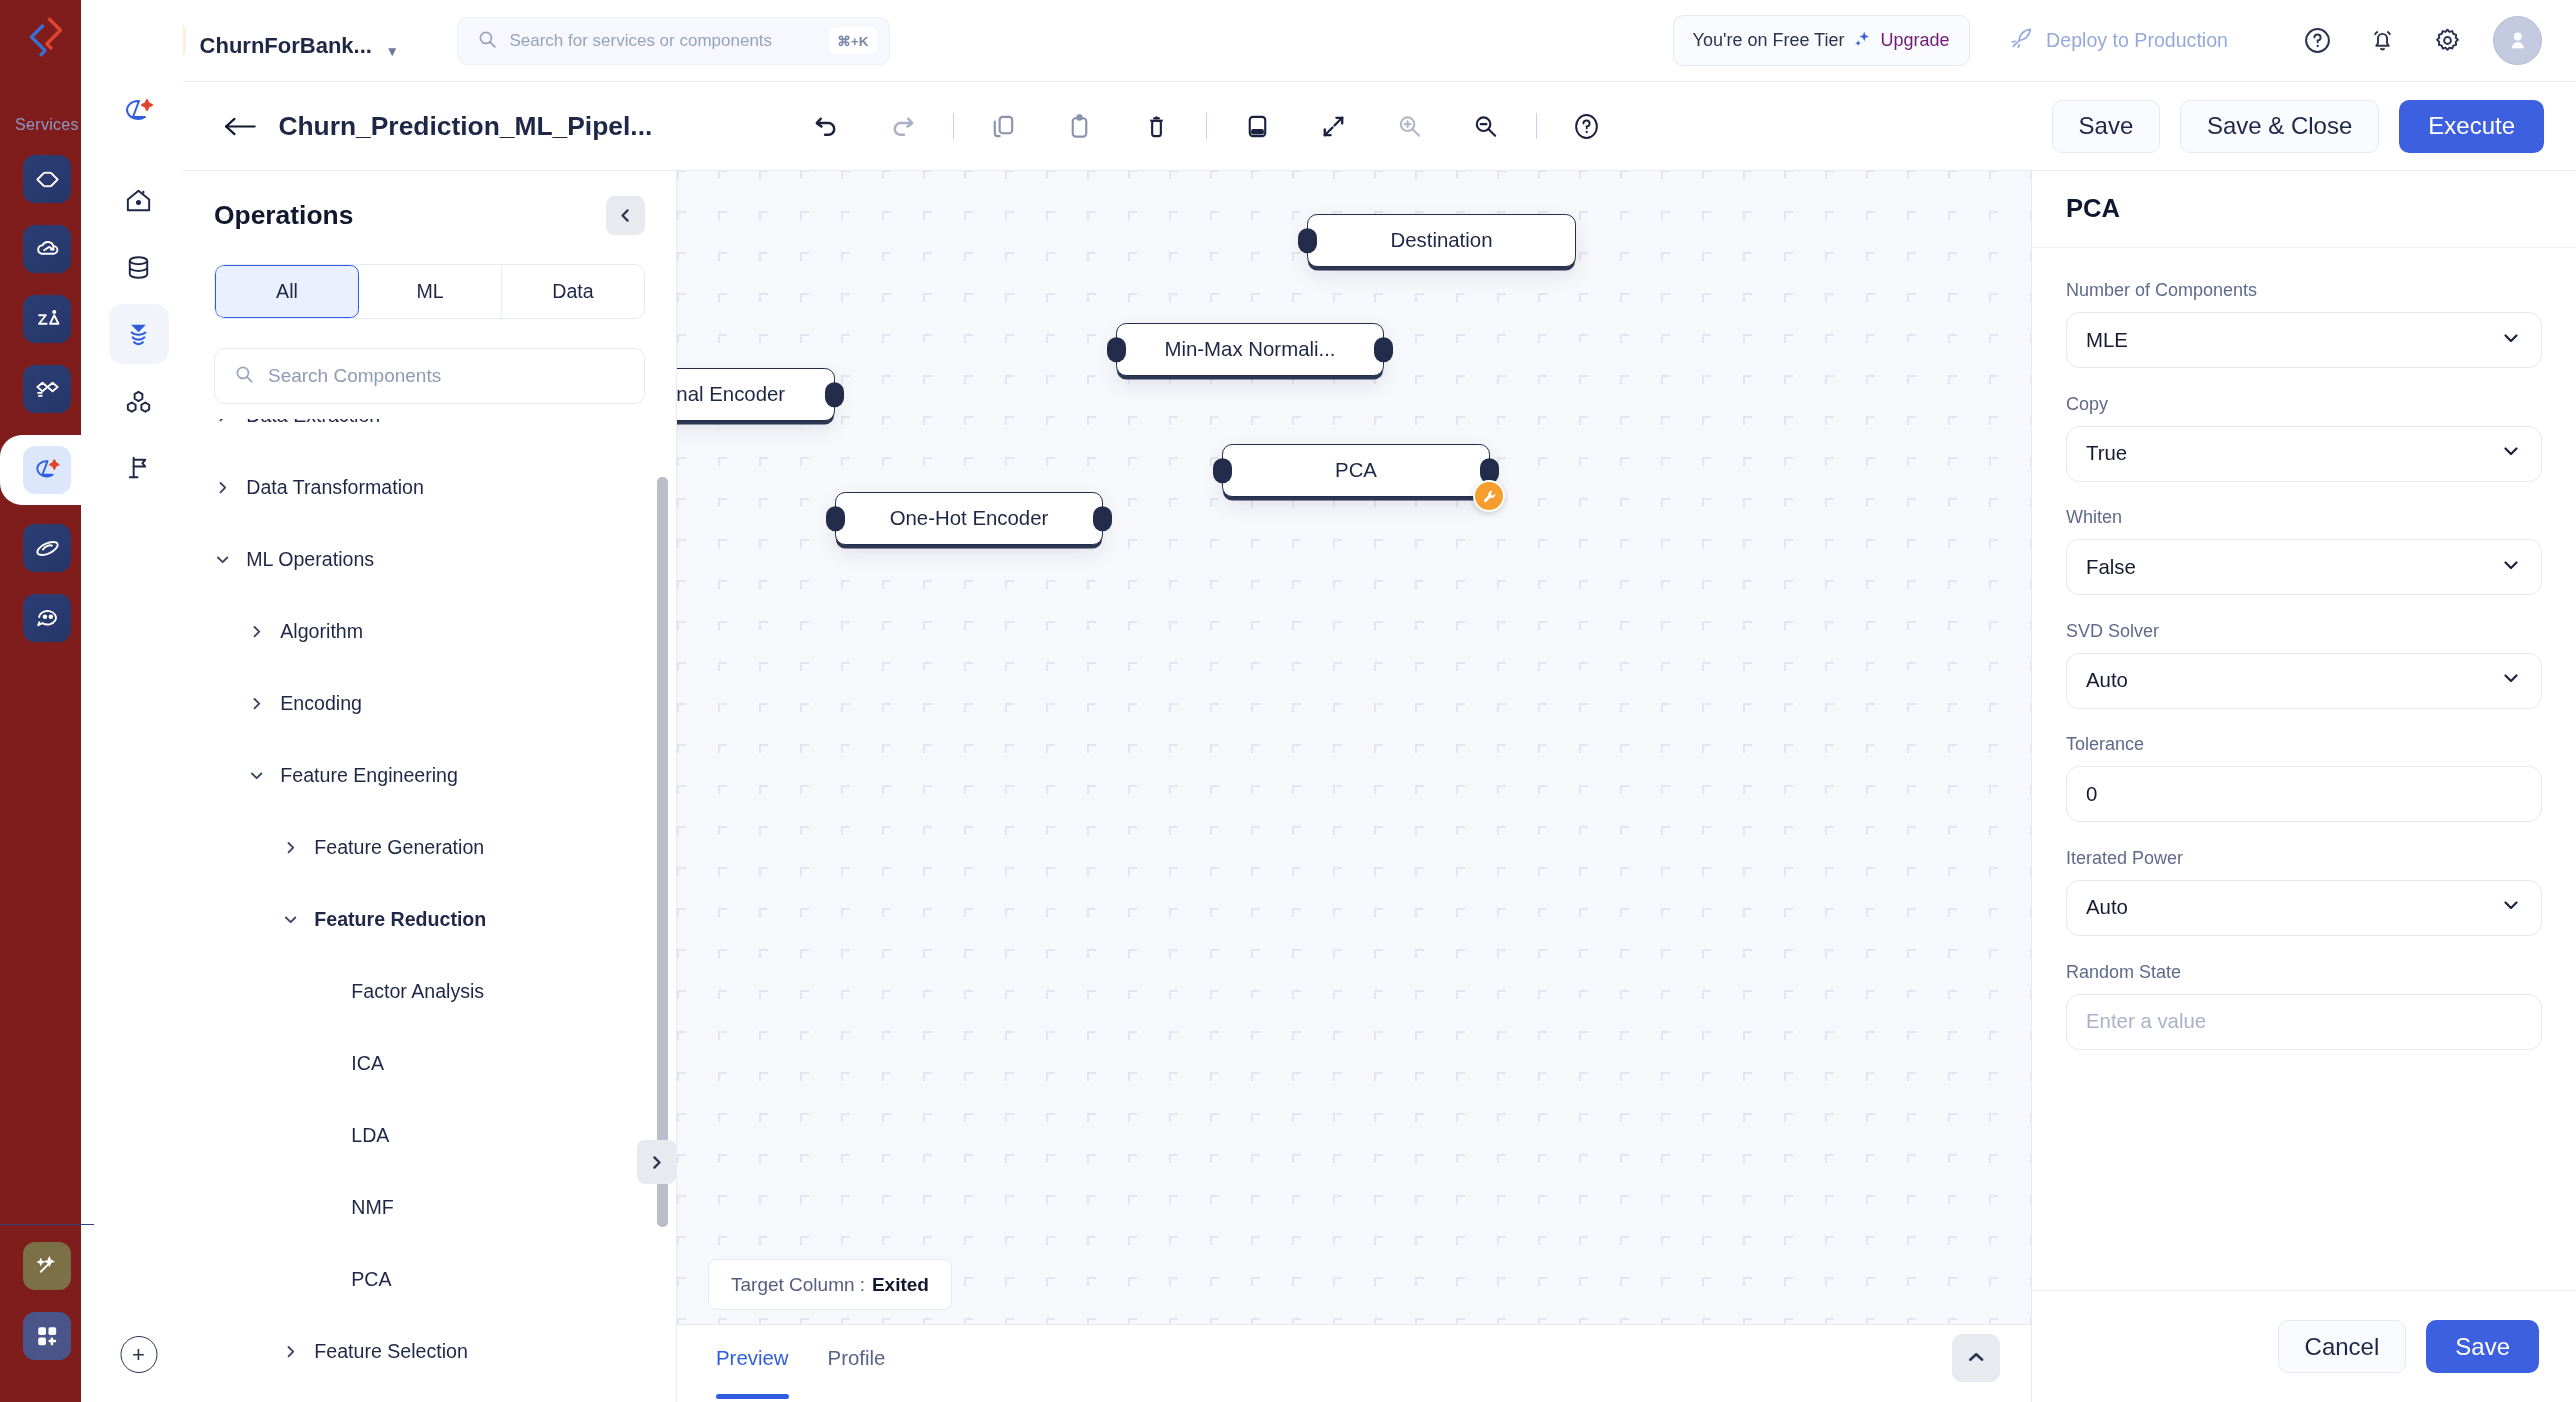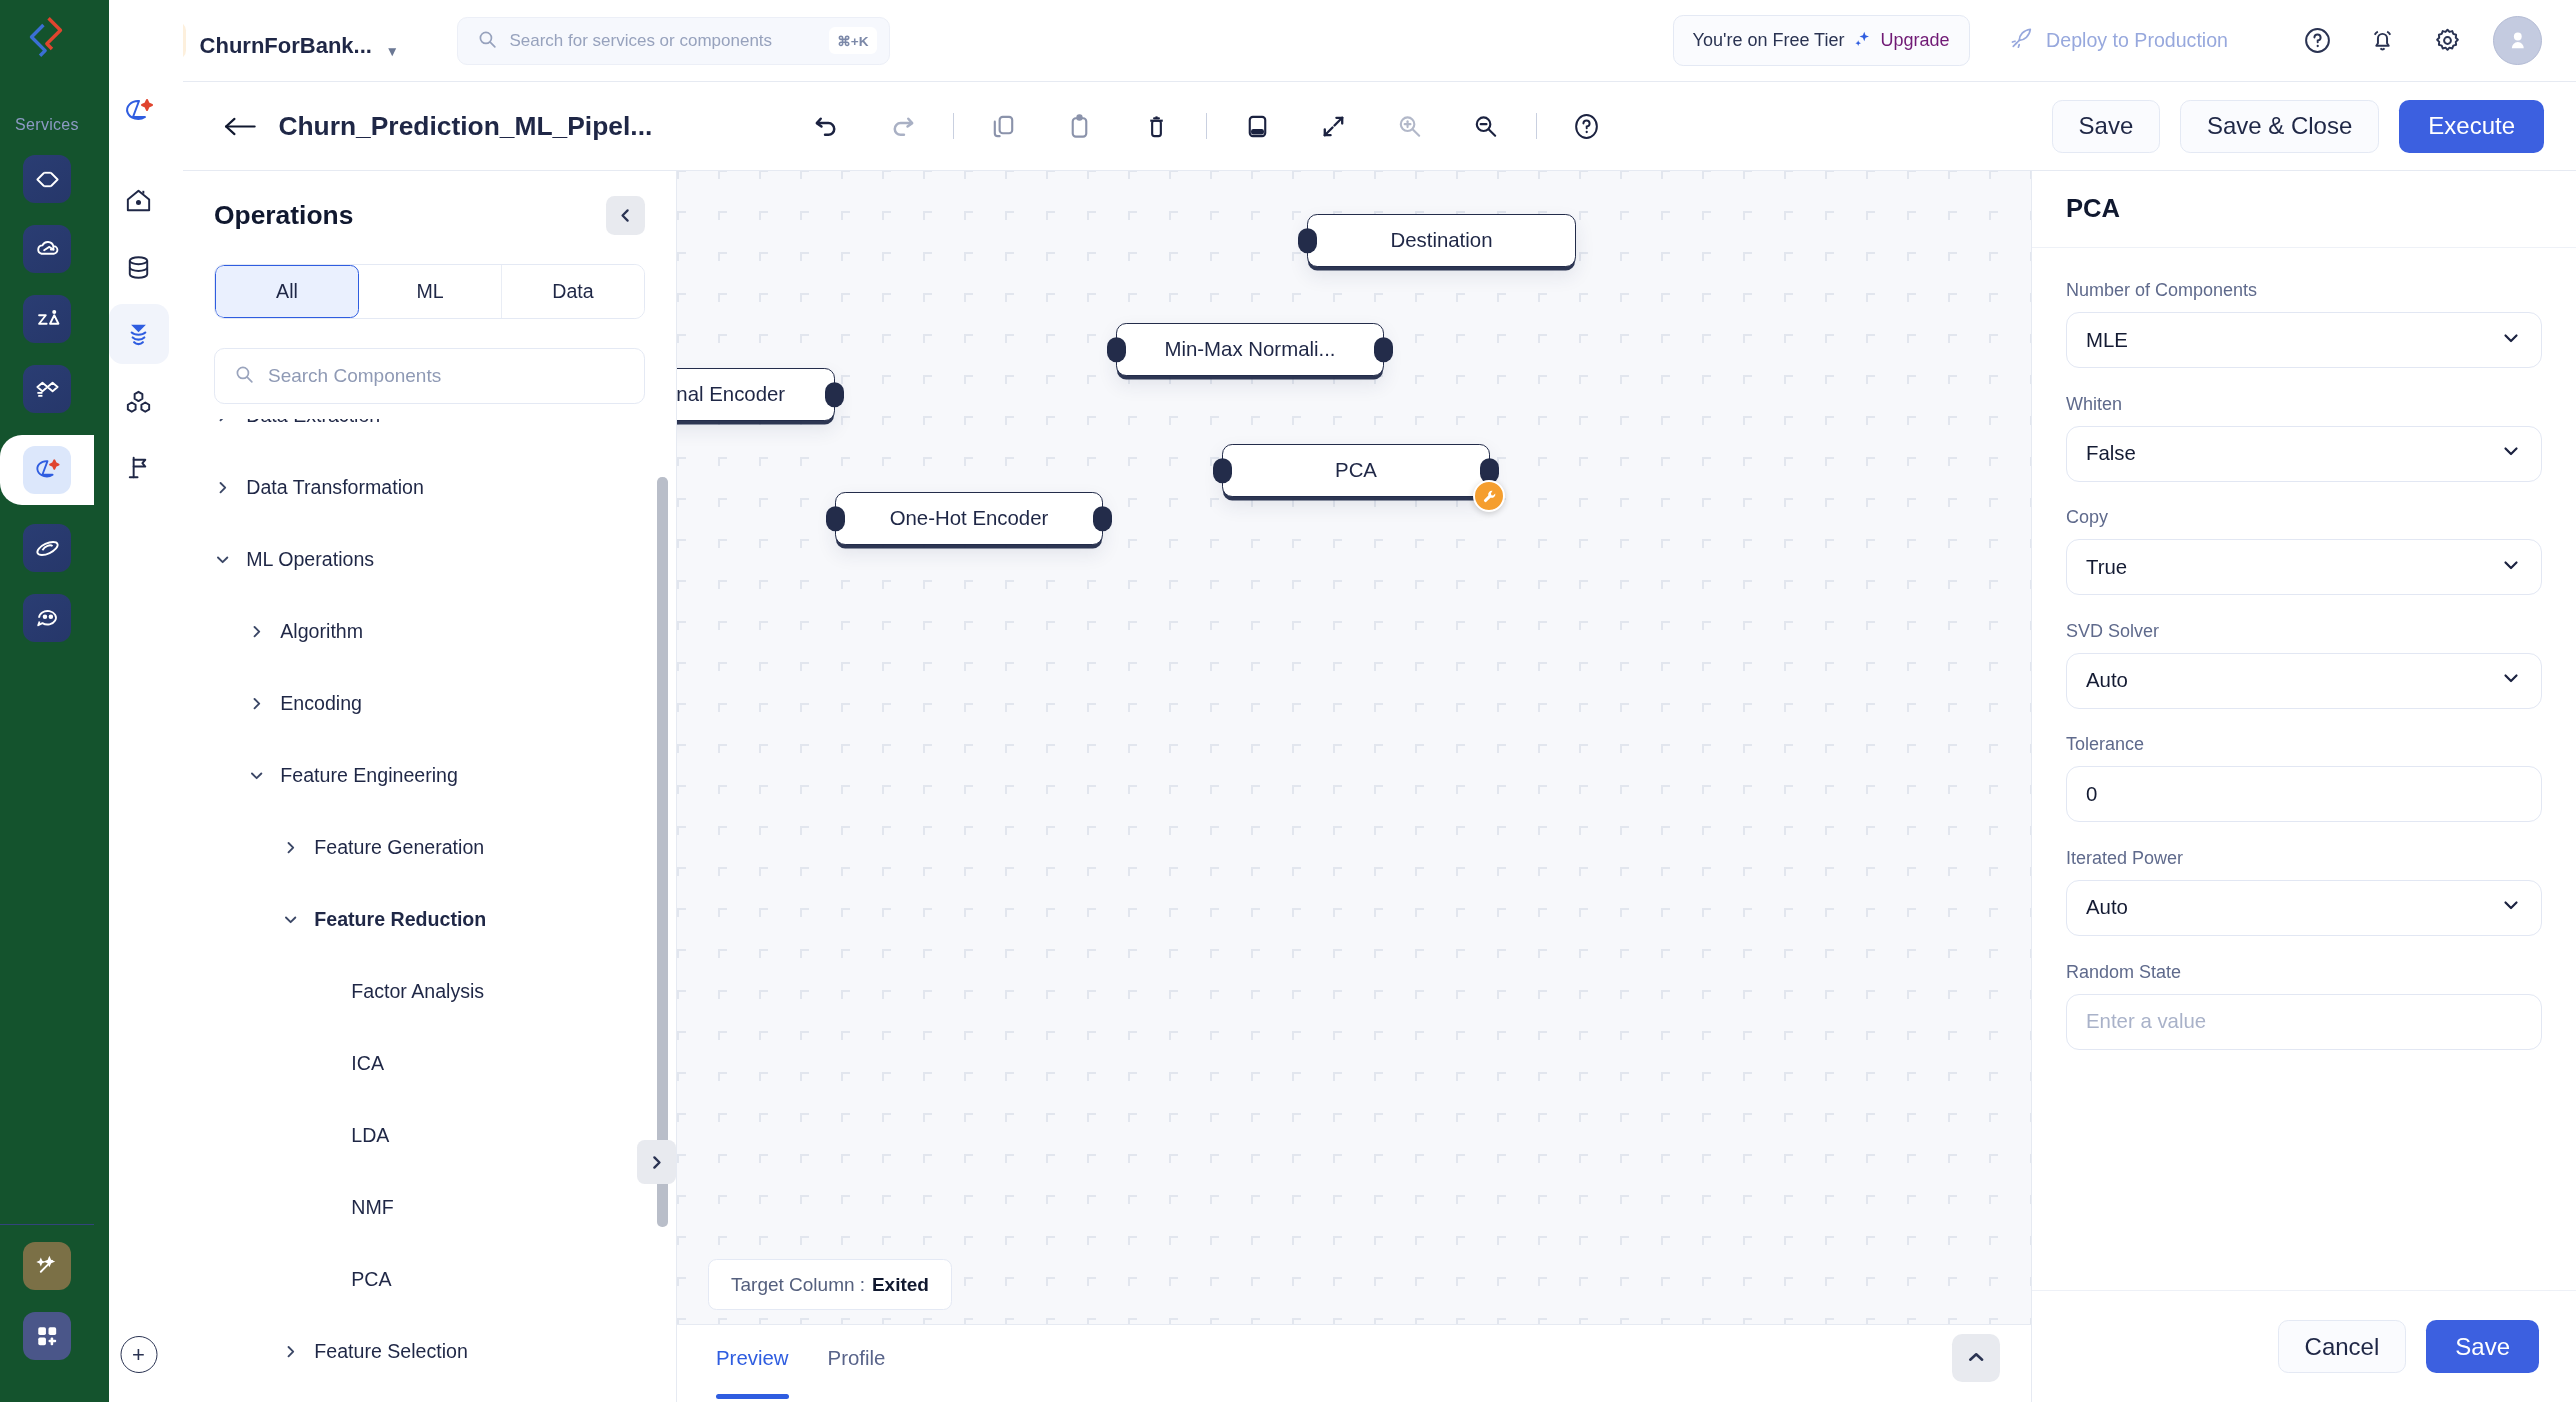--- a/index.html
+++ b/index.html
@@ -9,22 +9,22 @@
     font-family: "Liberation Sans", sans-serif;
     background: #ffffff;
     overflow: hidden;
     -webkit-font-smoothing: antialiased;
   }
   .app { position: relative; width: 2576px; height: 1402px; }
 
   
   .rail {
     position: absolute; left: 0; top: 0;
-    width: 109px; height: 1402px;
-    background: #14532d;
+    width: 81px; height: 1402px;
+    background: #7f1d1d;
     z-index: 30;
   }
   .rail-logo {
     position: absolute; left: 19px; top: 10.2px;
     width: 53px; height: 53px;
     display: flex; align-items: center; justify-content: center;
   }
   .rail-services-label {
     position: absolute; top: 116px; left: 0; width: 94px;
     text-align: center; color: #8d9ac4; font-size: 16px; font-weight: 400;
@@ -857,32 +857,32 @@
         <div class="field">
           <div class="field-label">Number of Components</div>
           <div class="control">
             <span class="val">MLE</span>
             <span><svg width="22" height="22" viewBox="0 0 26 26" fill="none" stroke="#1b2240" stroke-width="2.6" stroke-linecap="round" stroke-linejoin="round">
                 <path d="M6.5 10 L13 16.5 L19.5 10"></path>
               </svg></span>
           </div>
         </div>
         <div class="field">
-          <div class="field-label">Whiten</div>
+          <div class="field-label">Copy</div>
           <div class="control">
-            <span class="val">False</span>
+            <span class="val">True</span>
             <span><svg width="22" height="22" viewBox="0 0 26 26" fill="none" stroke="#1b2240" stroke-width="2.6" stroke-linecap="round" stroke-linejoin="round">
                 <path d="M6.5 10 L13 16.5 L19.5 10"></path>
               </svg></span>
           </div>
         </div>
         <div class="field">
-          <div class="field-label">Copy</div>
+          <div class="field-label">Whiten</div>
           <div class="control">
-            <span class="val">True</span>
+            <span class="val">False</span>
             <span><svg width="22" height="22" viewBox="0 0 26 26" fill="none" stroke="#1b2240" stroke-width="2.6" stroke-linecap="round" stroke-linejoin="round">
                 <path d="M6.5 10 L13 16.5 L19.5 10"></path>
               </svg></span>
           </div>
         </div>
         <div class="field">
           <div class="field-label">SVD Solver</div>
           <div class="control">
             <span class="val">Auto</span>
             <span><svg width="22" height="22" viewBox="0 0 26 26" fill="none" stroke="#1b2240" stroke-width="2.6" stroke-linecap="round" stroke-linejoin="round">

